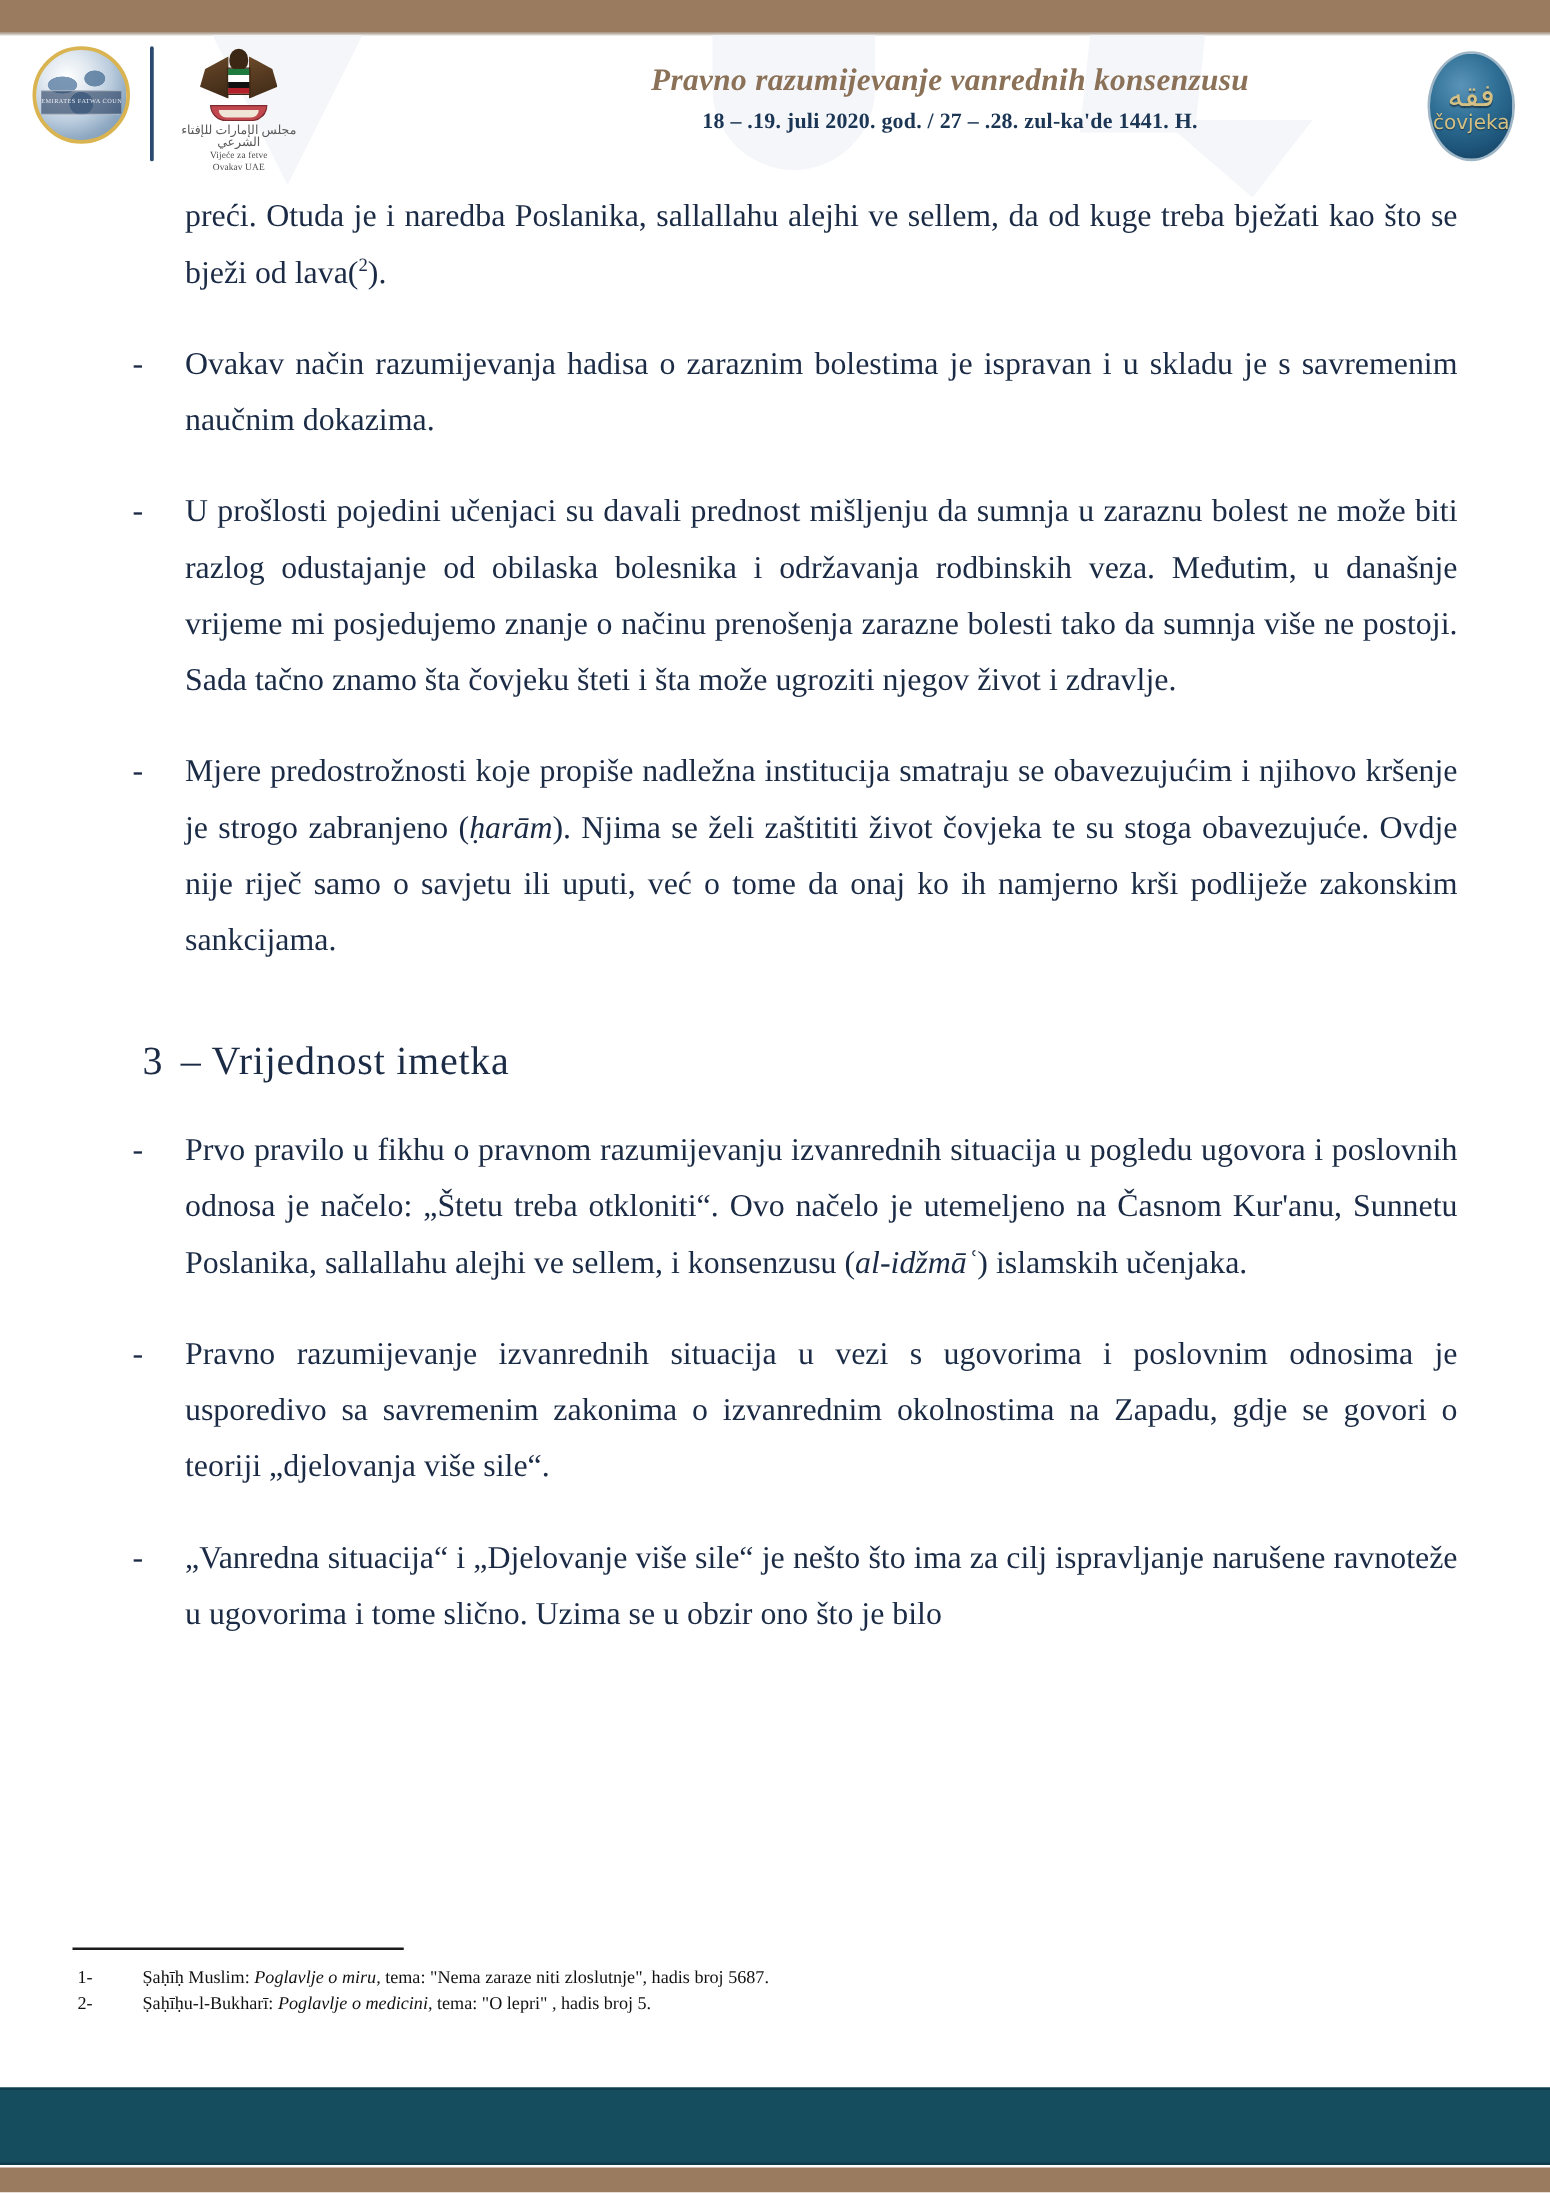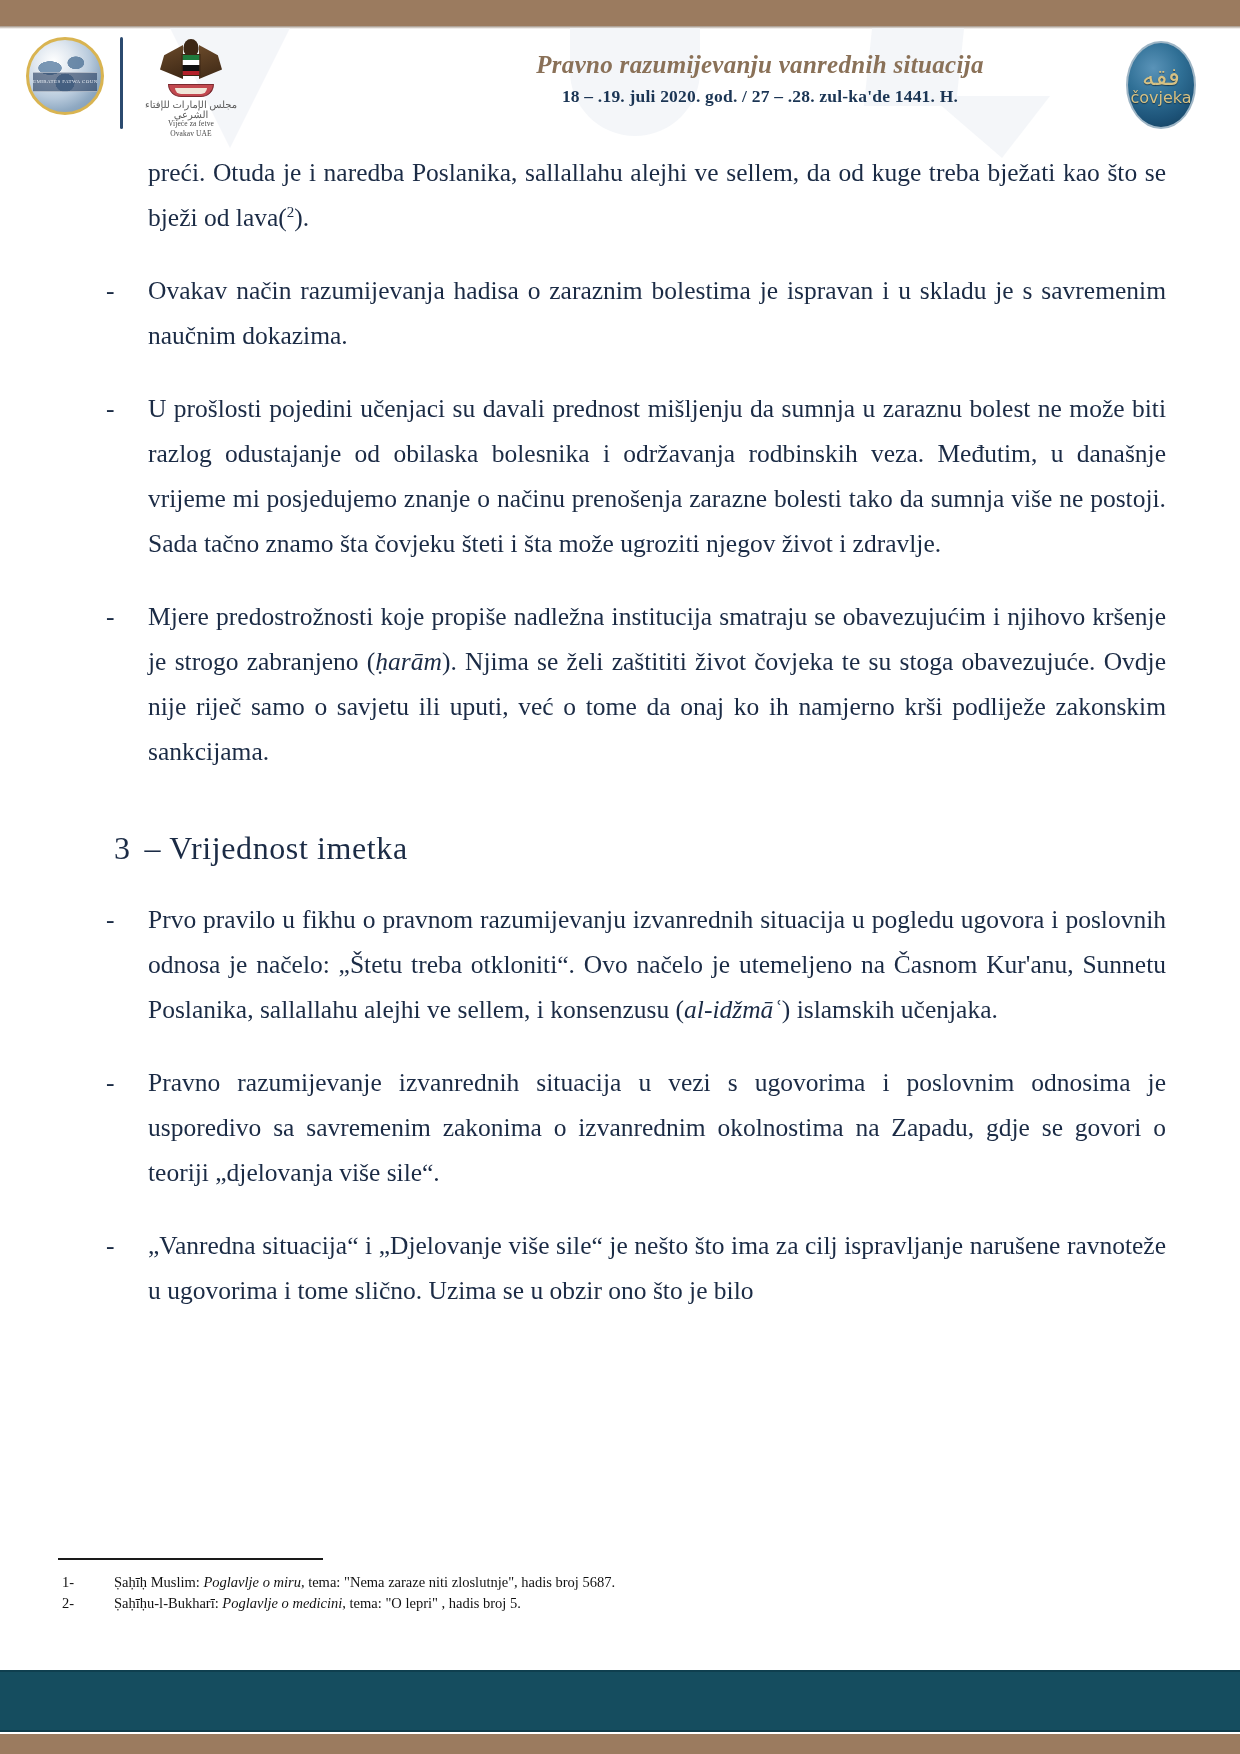--- a/index.html
+++ b/index.html
@@ -193,21 +193,21 @@
     font-weight: bold;
     font-size: 17.5px;
     color: #1b3554;
     margin-top: 7px;
     letter-spacing: .2px;
     white-space: nowrap;
   }
 
   .seal-logo {
     position: absolute;
-    right: 44px;
+    right: 28px;
     top: 12px;
     width: 70px; height: 88px;
     border-radius: 50%;
     background:
       radial-gradient(circle at 38% 30%, #5a93b8 0%, #2f6f95 40%, #1d5378 72%, #123a56 100%);
     border: 2px solid #9fb6c6;
     box-sizing: border-box;
     display: flex;
     align-items: center;
     justify-content: center;
@@ -371,21 +371,21 @@
       </div>
       <div class="uae-caption">
         <div class="ar">مجلس الإمارات للإفتاء الشرعي</div>
         <div>Vijeće za fetve</div>
         <div>Ovakav UAE</div>
       </div>
     </div>
   </div>
 
   <div class="title-block">
-    <div class="event-title">Pravno razumijevanju vanrednih situacija</div>
+    <div class="event-title">Pravno razumijevanje vanrednih konsenzusu</div>
     <div class="event-date">18 – .19. juli 2020. god. / 27 – .28. zul-ka'de 1441. H.</div>
   </div>
 
   <div class="seal-logo">
     <div class="ar-mark">
       <span>فقه</span>
       <small>čovjeka</small>
     </div>
   </div>
 </div>

